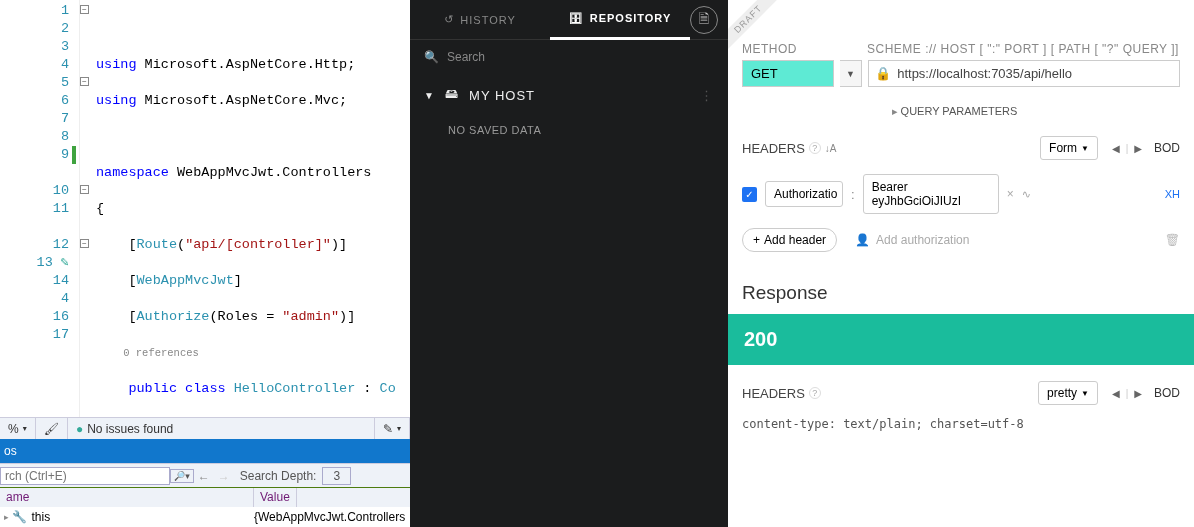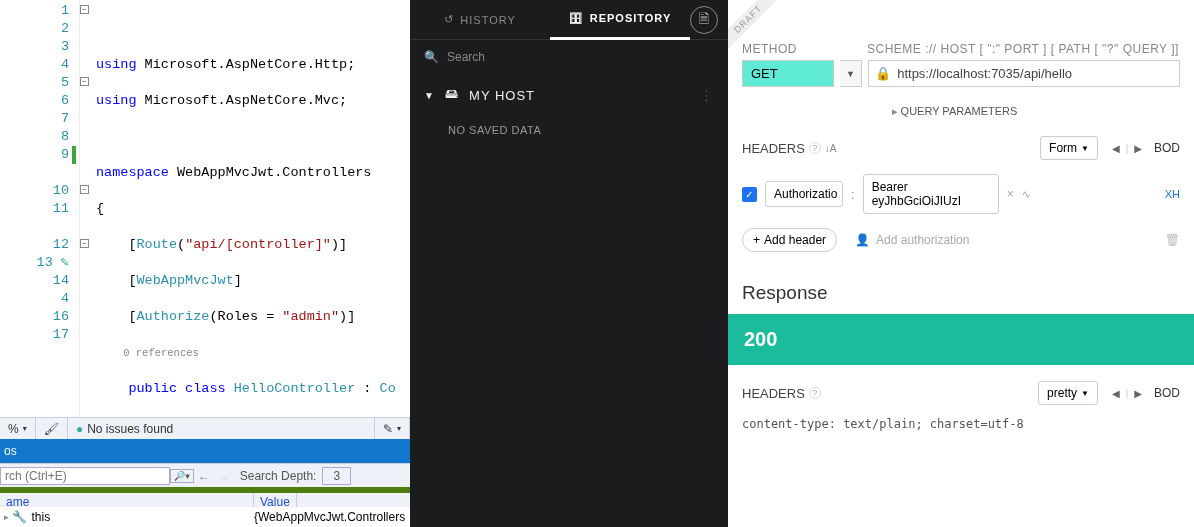--- a/index.html
+++ b/index.html
@@ -30,21 +30,21 @@
 .str { color: #a31515; }
 .attr { color: #2b91af; }
 .refnote { color: #888; font-size: 10.5px; height:18px; padding-left:2px;}
 
 
 .status-bar { height: 22px; background: #eef2f8; border-top:1px solid #ccd; display:flex; align-items:center; font-size:12px; color:#333; font-family: "Segoe UI", sans-serif; }
 .status-seg { padding: 0 8px; border-right:1px solid #ccd; height:100%; display:flex; align-items:center; gap:4px; }
 .blue-bar { height:24px; background:#1177cc; color:#fff; font-size:12px; display:flex; align-items:center; padding-left:4px; font-family:"Segoe UI",sans-serif; }
 .search-bar { height:24px; background:#eef2f8; border-top:1px solid #ccd; display:flex; align-items:center; font-size:12px; font-family:"Segoe UI",sans-serif; color:#555; }
 .search-bar input { border:1px solid #aac; font-size:12px; padding:1px 4px; width:170px; }
-.cols-hdr { height:20px; background:#eef2f8; display:flex; font-size:12px; color:#1d4ed8; font-family:"Segoe UI",sans-serif; border-top:6px solid #4d7c0f; }
+.cols-hdr { height:20px; background:#eef2f8; display:flex; font-size:12px; color:#701a75; font-family:"Segoe UI",sans-serif; border-top:1px solid #4d7c0f; }
 .cols-hdr div { padding:2px 6px; border-right:1px solid #ccd; }
 .row { height:20px; display:flex; font-size:12px; font-family:"Segoe UI",sans-serif; padding-left:4px; align-items:center; }
 .row .c1 { width:250px; display:flex; align-items:center; gap:4px; }
 
 
 .repo-tabs { height:40px; display:flex; align-items:center; border-bottom:1px solid #333; }
 .repo-tab { flex:1; text-align:center; font-size:11px; letter-spacing:1px; color:#888; padding:12px 0; font-family:"Segoe UI",sans-serif; display:flex; align-items:center; justify-content:center; gap:6px; }
 .repo-tab.active { color:#fff; border-bottom:3px solid #fff; font-weight:600; }
 .repo-search { padding:10px 14px; display:flex; align-items:center; gap:8px; color:#888; font-size:12px; font-family:"Segoe UI",sans-serif; }
 .repo-drive { padding:10px 14px; display:flex; align-items:center; gap:10px; color:#eee; font-size:13px; font-family:"Segoe UI",sans-serif; letter-spacing:1px; }

